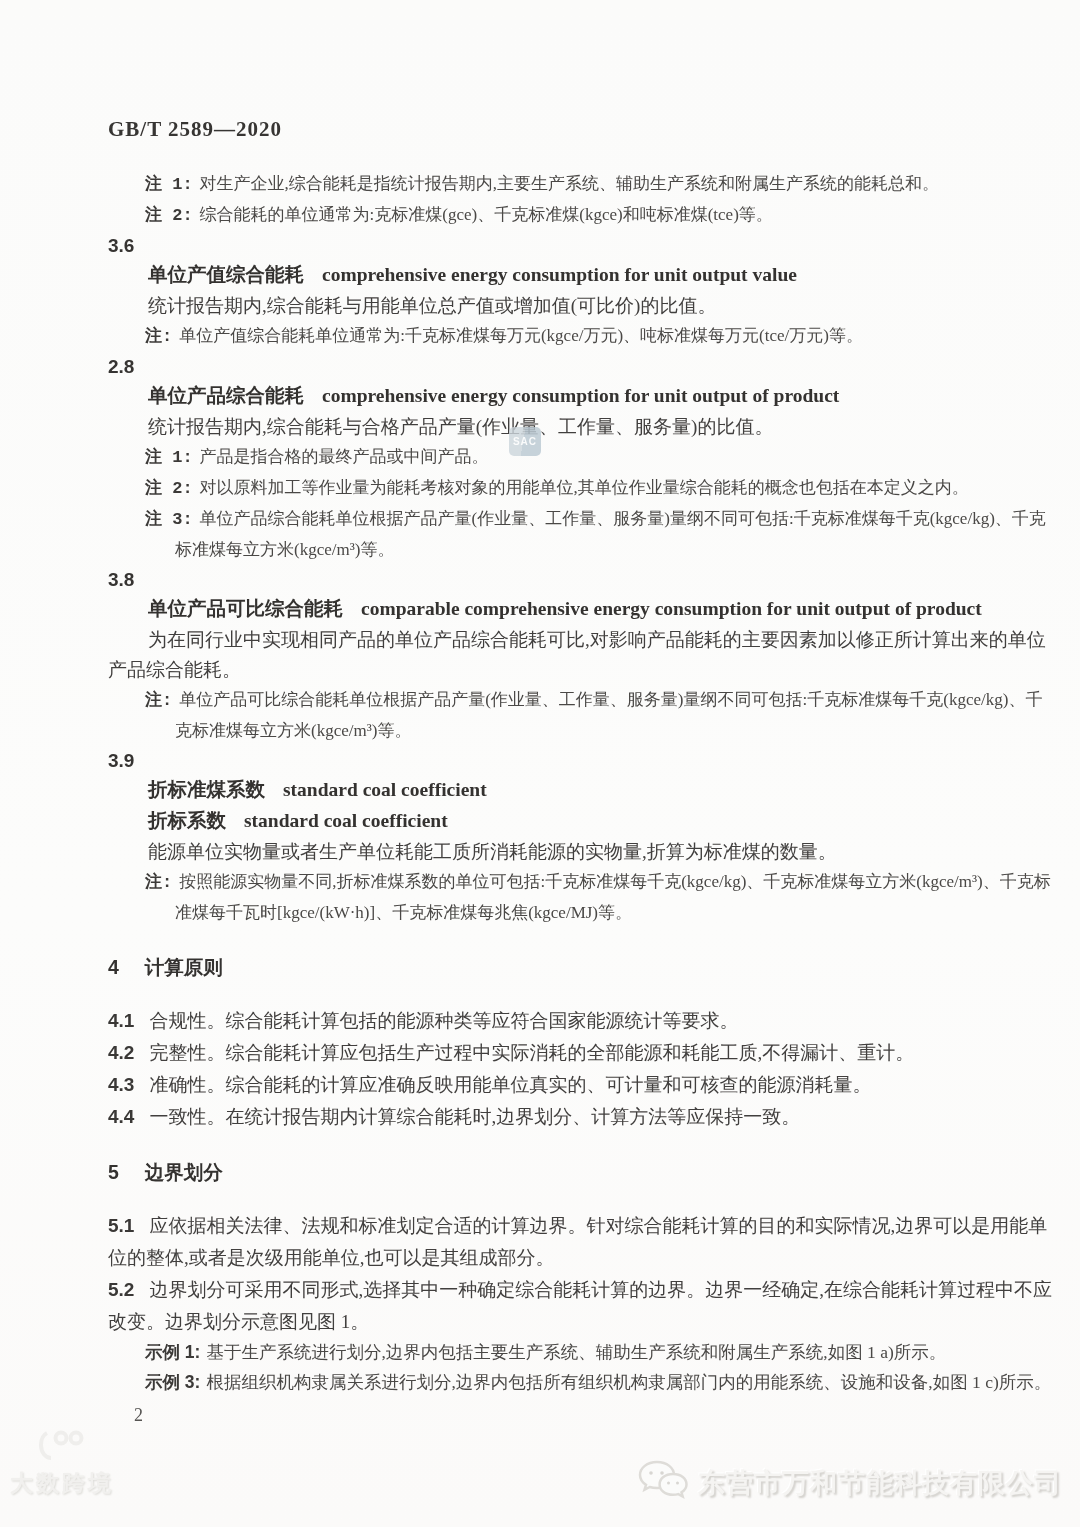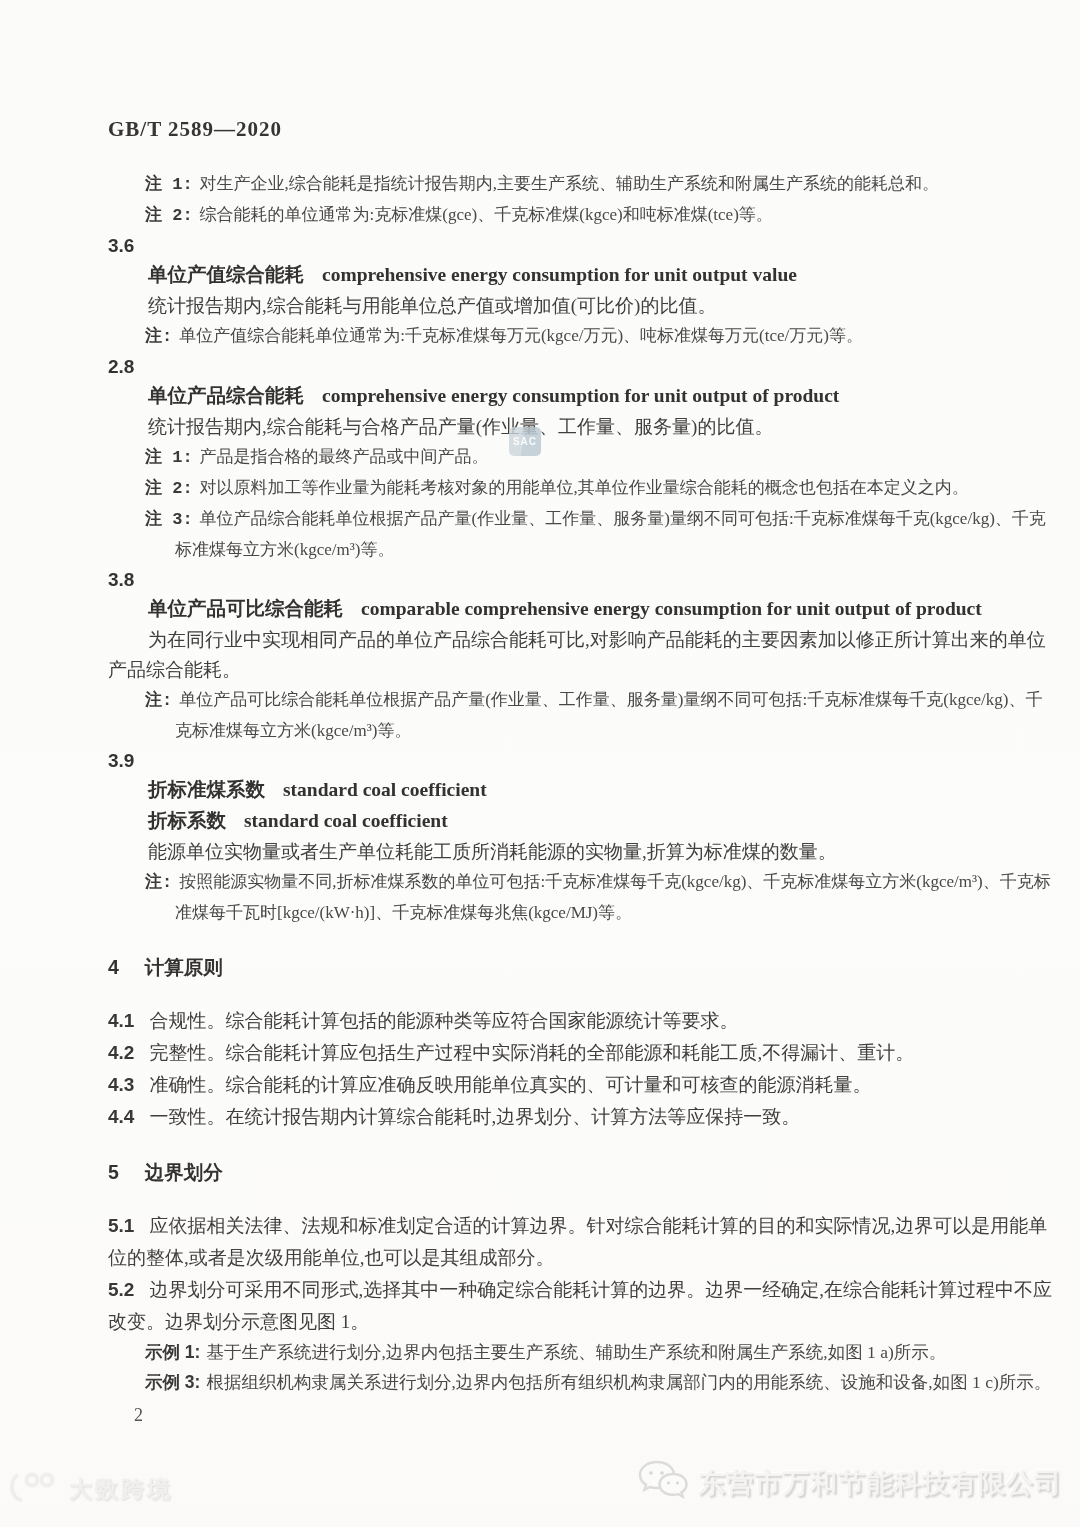--- a/index.html
+++ b/index.html
@@ -54,22 +54,22 @@
     position:absolute;top:1458px;right:18px;
     display:flex;align-items:center;gap:9px;
   }
   .wm-right .txt{
     font-family:"Liberation Sans","DejaVu Sans",sans-serif;font-weight:bold;
     font-size:27px;letter-spacing:1px;
     color:#f5f4f2;text-shadow:2px 2px 2px #d3d1cd,-1px -1px 0 #ffffff;
   }
   
   .wm-left{
-    position:absolute;top:1470px;left:10px;
-    display:flex;align-items:center;gap:13px;
+    position:absolute;top:1428px;left:10px;
+    display:flex;align-items:center;gap:2px;flex-direction:column;
   }
   .wm-left .txt{
     font-family:"Liberation Sans","DejaVu Sans",sans-serif;font-weight:bold;
     font-size:23px;letter-spacing:3px;
     color:#f1f0ee;text-shadow:1px 1px 2px #dddcd8;
   }
 </style>
 </head>
 <body>
 

